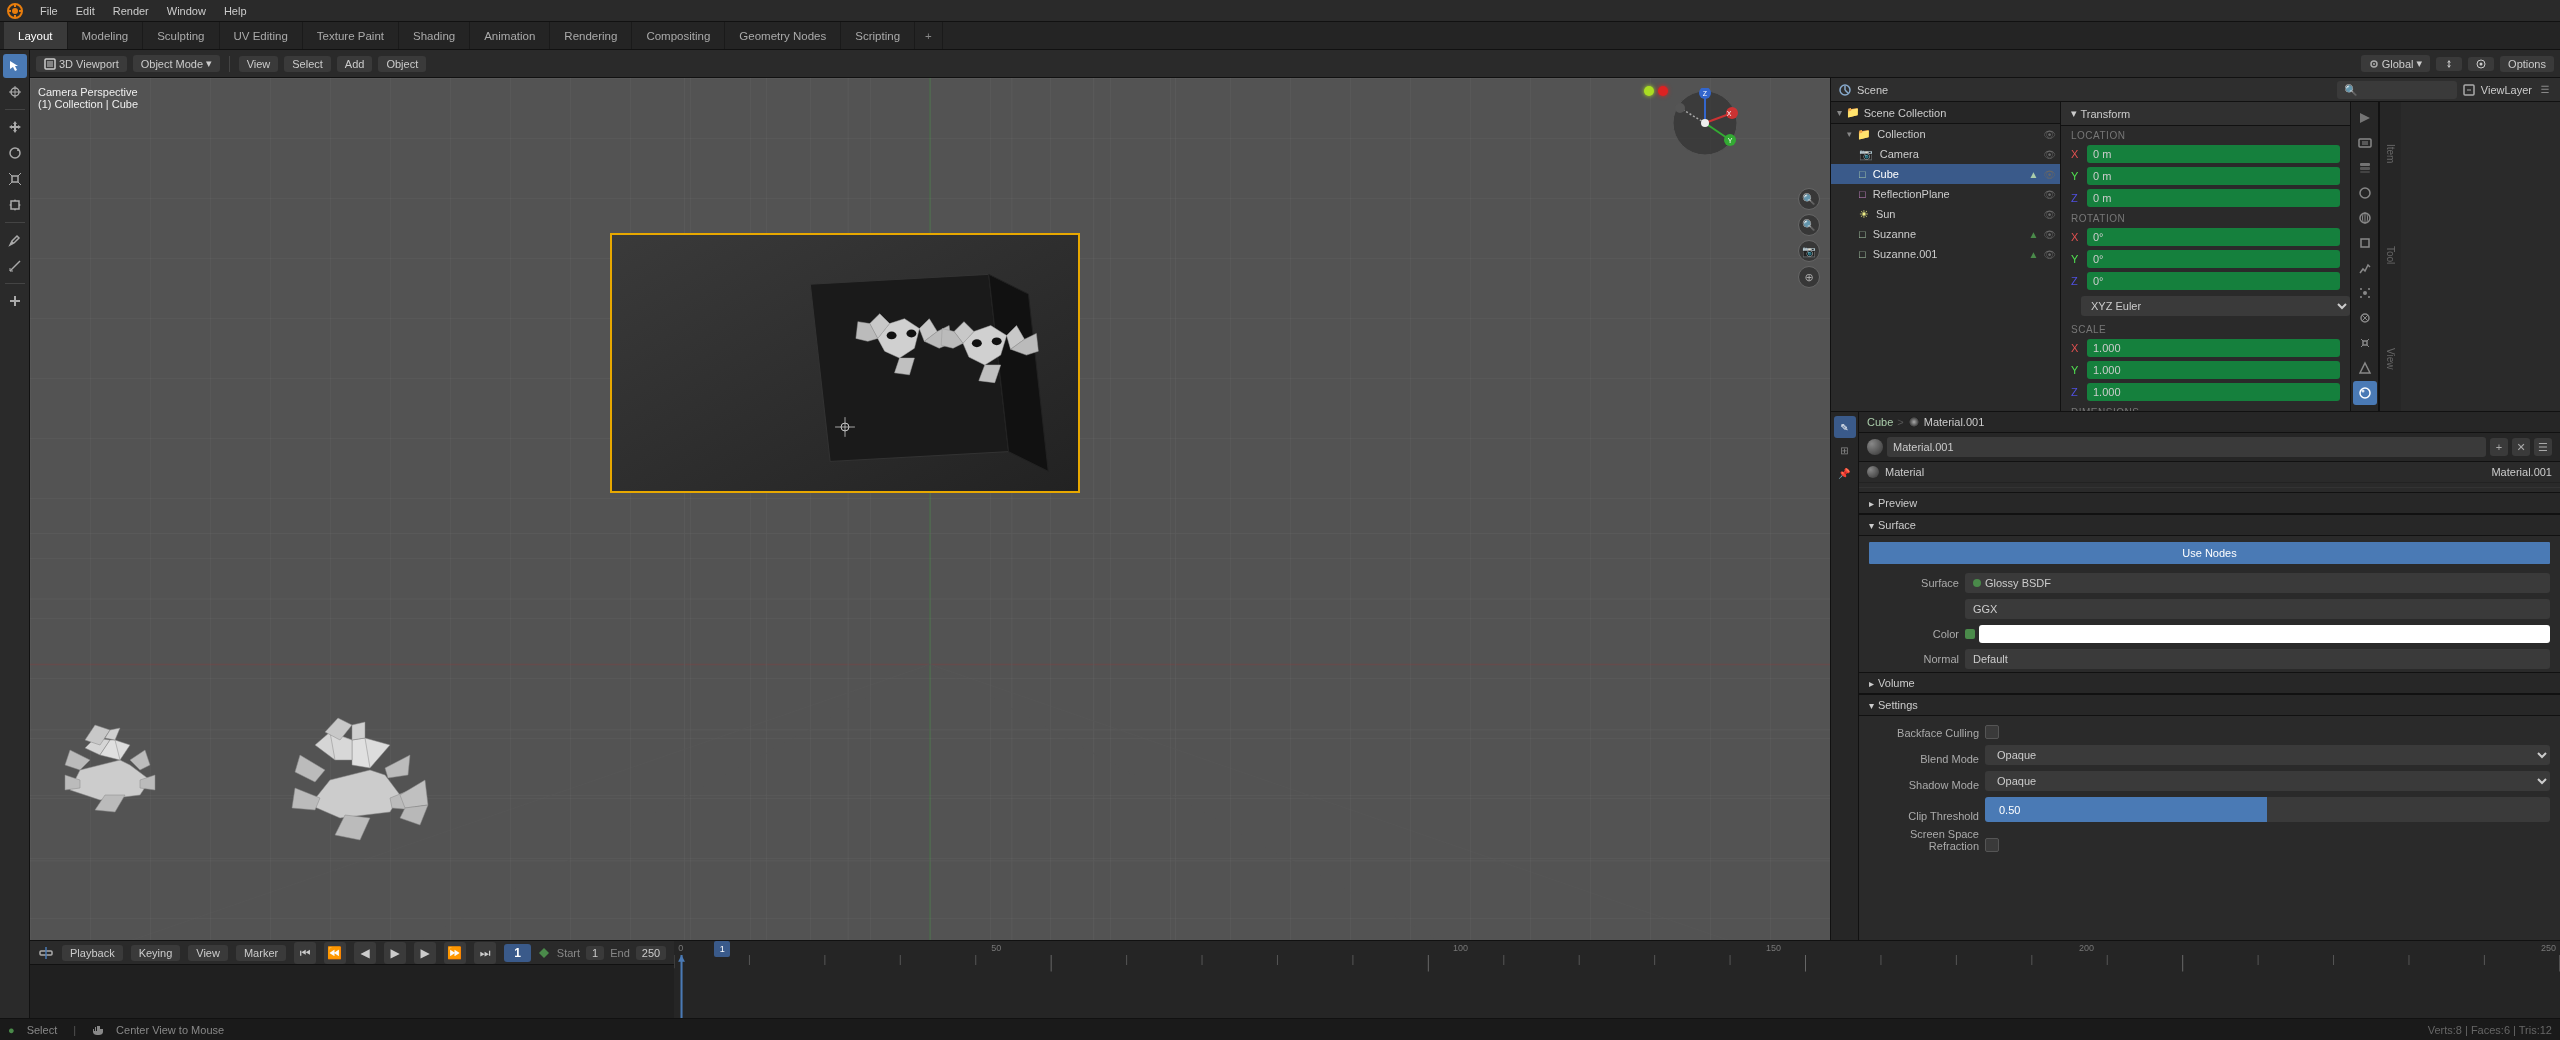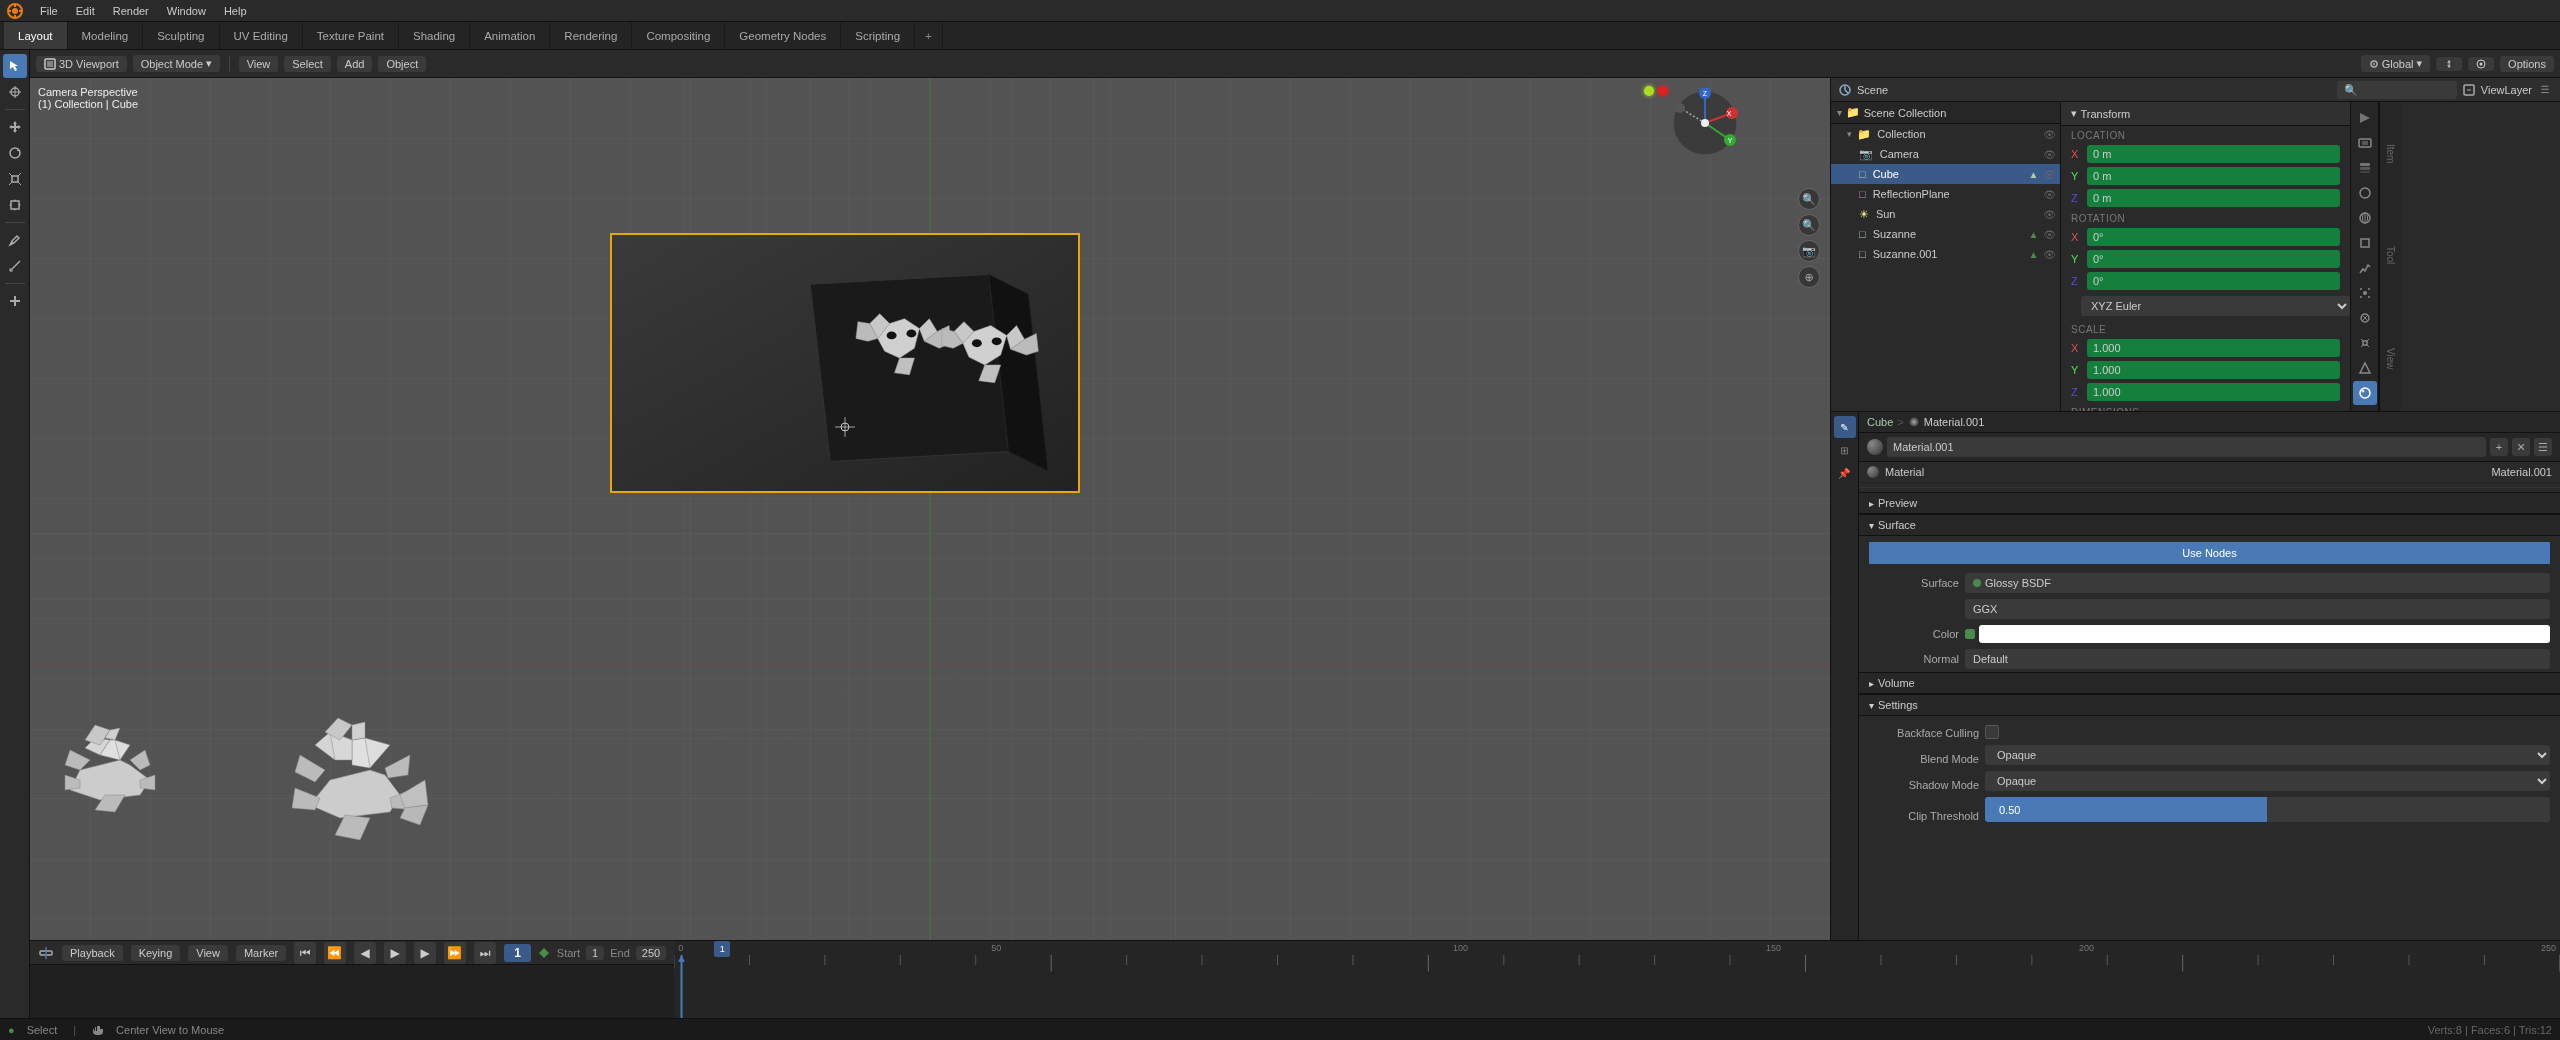--- a/index.html
+++ b/index.html
@@ -1258,20 +1258,24 @@
                 </select>
               </div>
 
               <div class="settings-row">
                 <span class="settings-label">Clip Threshold</span>
                 <div class="clip-threshold-bar">
                   <span>0.50</span>
                 </div>
               </div>
 
+              <div class="settings-row">
+                <span class="settings-label">Screen Space Refraction</span>
+                <div class="checkbox-box"></div>
+              </div>
             </div>
           </div>
         </div>
       </div>
     </div>
 
     <div class="timeline-area">
       <div class="timeline-header">
 
         <div style="width:16px;height:16px;display:flex;align-items:center;justify-content:center;">

